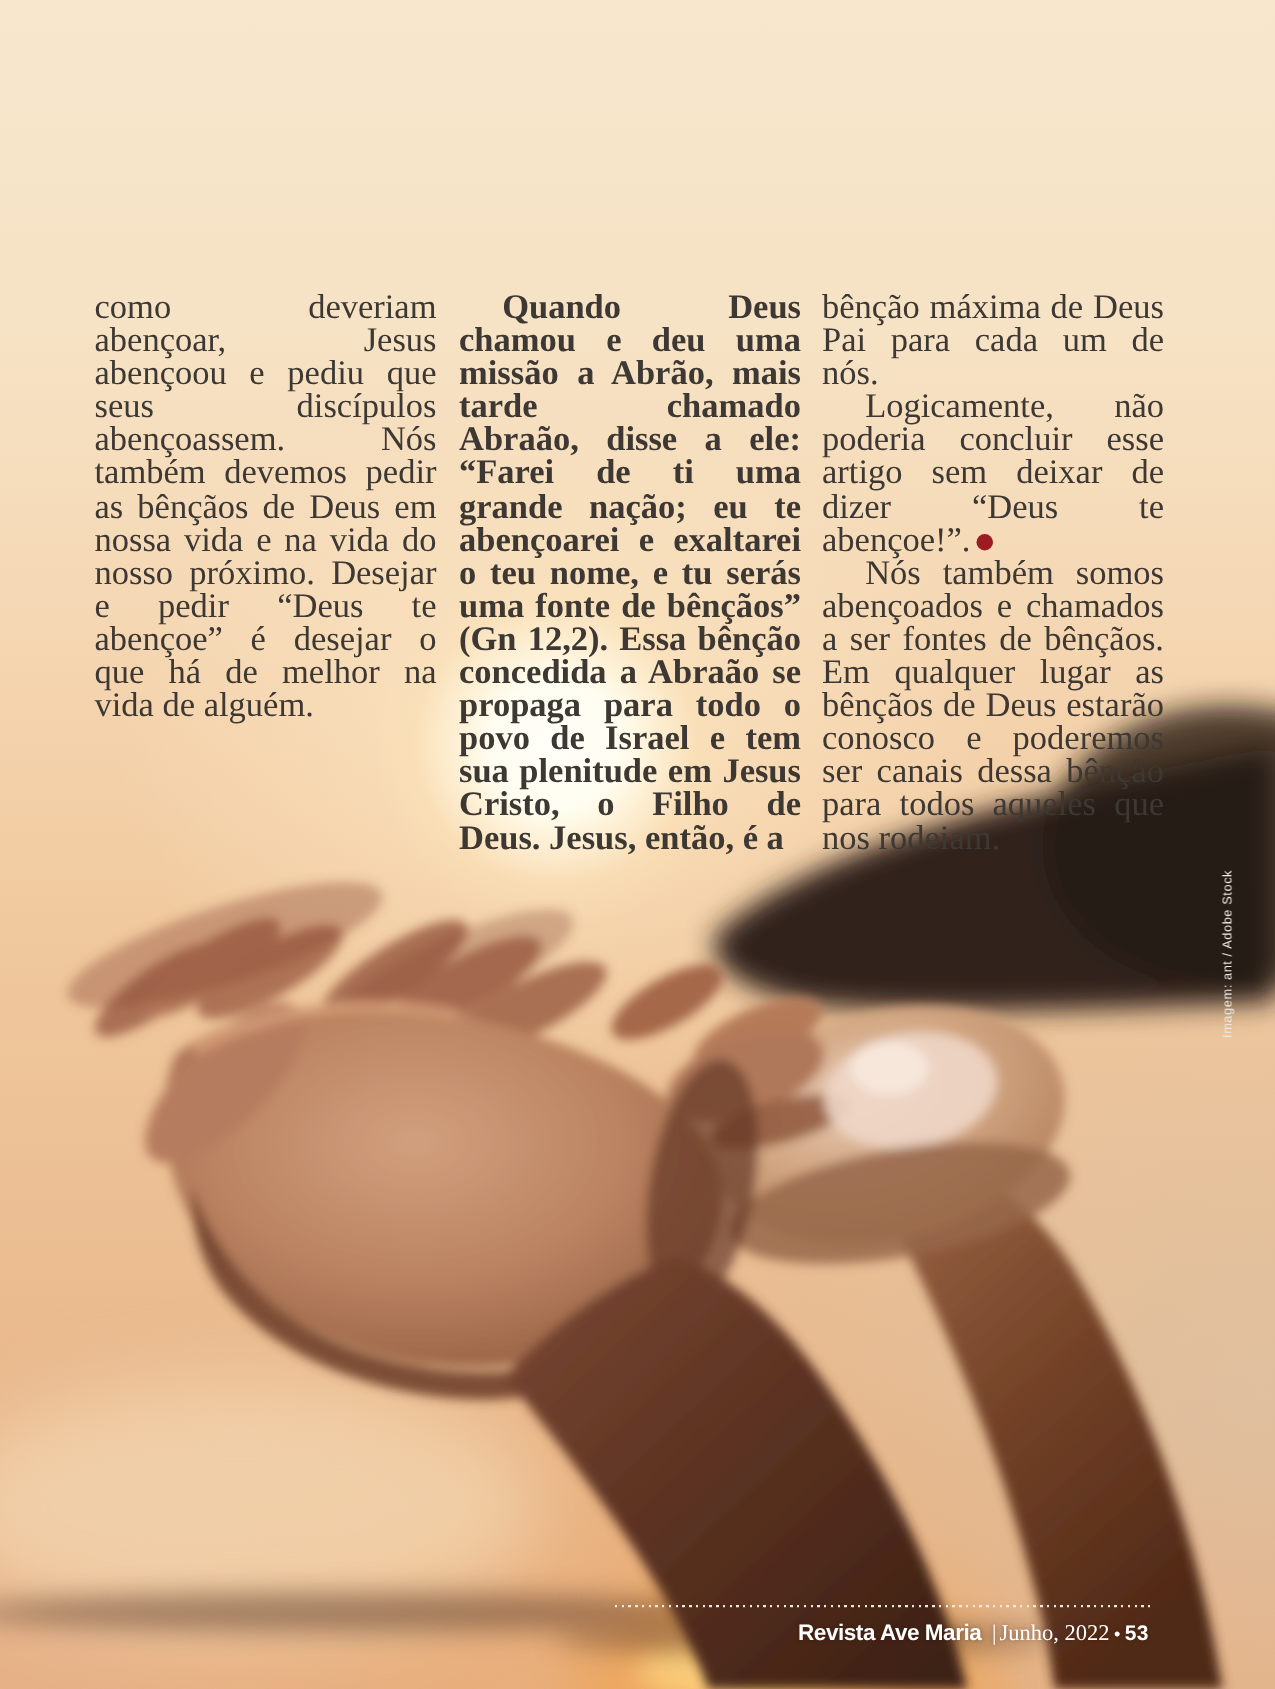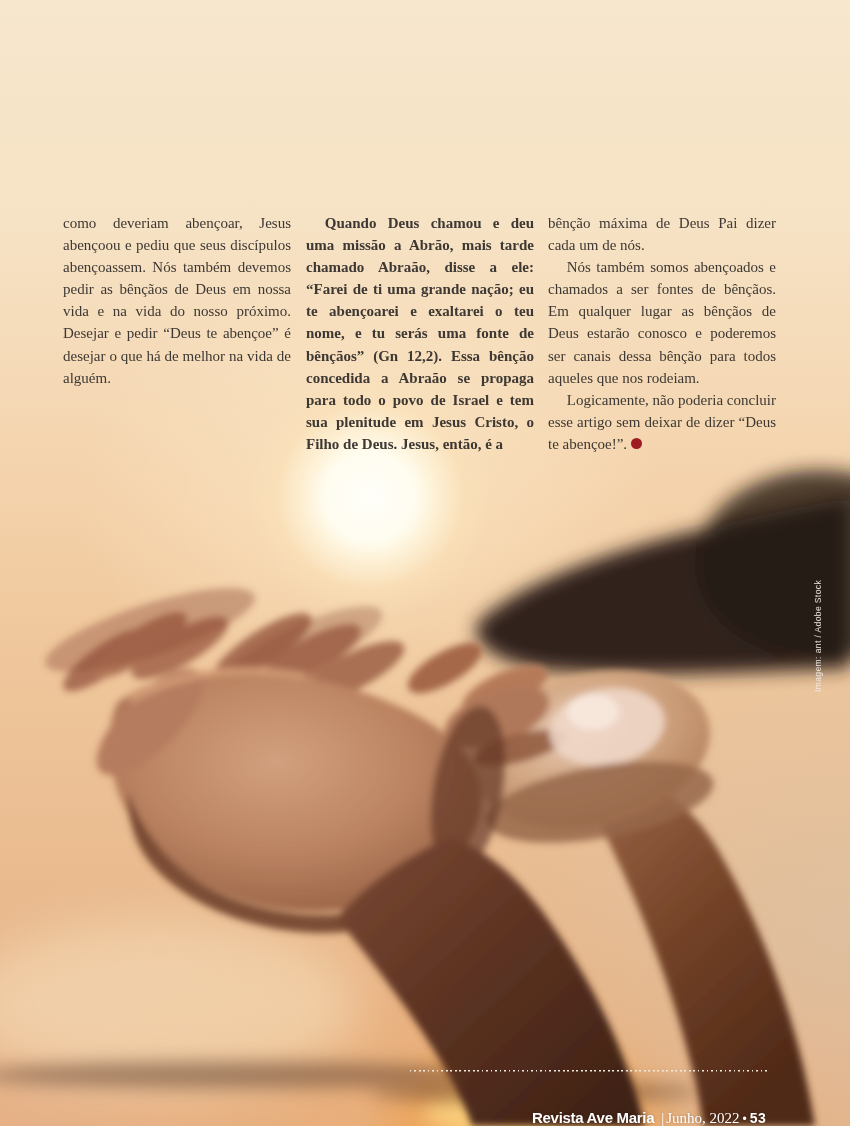--- a/index.html
+++ b/index.html
@@ -21,39 +21,39 @@
     background:rgba(96,64,46,.55);filter:blur(9px);}
   .water-dark2{position:absolute;left:370px;top:1082px;width:330px;height:20px;border-radius:50%;
     background:rgba(70,40,28,.45);filter:blur(9px);}
   .reflection{position:absolute;left:370px;top:1030px;width:310px;height:140px;
     background:radial-gradient(ellipse at 50% 85%, rgba(247,182,98,.95), rgba(240,160,70,.45) 55%, rgba(240,160,70,0) 78%);
     filter:blur(7px);}
   .reflection-core{position:absolute;left:425px;top:1088px;width:170px;height:48px;border-radius:50%;
     background:rgba(252,208,125,.9);filter:blur(9px);}
   .photo-svg{position:absolute;left:0;top:0;}
   
-  .col{position:absolute;top:212px;width:228px;text-align:justify;
-    font-size:15px;line-height:22.1px;color:#3d3833;letter-spacing:0;}
+  .col{position:absolute;top:194px;width:228px;text-align:justify;
+    font-size:23px;line-height:22.1px;color:#3d3833;letter-spacing:0;}
   .col p{margin:0;}
   .col p.indent{text-indent:1.25em;}
   .col-1{left:63px;}
   .col-2{left:306px;font-weight:bold;}
   .col-3{left:548px;}
   .end-dot{display:inline-block;width:11px;height:11px;border-radius:50%;
     background:#9e1b22;margin-left:4px;vertical-align:baseline;}
   
   .credit{position:absolute;left:813px;top:576px;height:116px;
     writing-mode:vertical-rl;transform:rotate(180deg);
     font-family:"Liberation Sans", sans-serif;font-size:8.5px;letter-spacing:.4px;
     color:#efe9e2;white-space:nowrap;}
   
   .footer-rule{position:absolute;left:410px;top:1070px;width:357px;height:2px;
     background-image:repeating-linear-gradient(90deg,#efe9df 0 1.5px,rgba(0,0,0,0) 1.5px 4.5px);
     background-size:100% 1.5px;background-repeat:no-repeat;}
-  .footer{position:absolute;top:1109px;right:84px;color:#ffffff;white-space:nowrap;
+  .footer{position:absolute;top:1080px;right:84px;color:#ffffff;white-space:nowrap;
     text-shadow:0 0 3px rgba(40,20,10,.35);font-size:15px;}
   .footer .brand{font-family:"Liberation Sans", sans-serif;font-weight:bold;letter-spacing:-.3px;}
   .footer .sep{font-family:"Liberation Serif", serif;font-weight:normal;margin:0 2px 0 7px;}
   .footer .issue{font-family:"Liberation Serif", serif;}
   .footer .bullet{font-family:"Liberation Sans", sans-serif;font-size:12px;margin:0 3px;}
   .footer .pagenum{font-family:"Liberation Sans", sans-serif;font-weight:bold;font-size:14px;letter-spacing:.3px;}
 </style>
 </head>
 <body>
 
@@ -142,23 +142,23 @@
     </g>
   </svg>
 
   <div class="col col-1">
     <p>como deveriam abençoar, Jesus abençoou e pediu que seus discípulos abençoassem. Nós também devemos pedir as bênçãos de Deus em nossa vida e na vida do nosso próximo. Desejar e pedir “Deus te abençoe” é desejar o que há de melhor na vida de alguém.</p>
   </div>
   <div class="col col-2">
     <p class="indent">Quando Deus chamou e deu uma missão a Abrão, mais tarde chamado Abraão, disse a ele: “Farei de ti uma grande nação; eu te abençoarei e exaltarei o teu nome, e tu serás uma fonte de bênçãos” (Gn 12,2). Essa bênção concedida a Abraão se propaga para todo o povo de Israel e tem sua plenitude em Jesus Cristo, o Filho de Deus. Jesus, então, é a</p>
   </div>
   <div class="col col-3">
-    <p>bênção máxima de Deus Pai dizer cada um de nós.</p>
+    <p>bênção máxima de Deus Pai para cada um de nós.</p>
+    <p class="indent"><span>Logicamente, não poderia concluir esse artigo sem deixar de dizer “Deus te abençoe!”.</span><span class="end-dot"></span></p>
     <p class="indent">Nós também somos abençoados e chamados a ser fontes de bênçãos. Em qualquer lugar as bênçãos de Deus estarão conosco e poderemos ser canais dessa bênção para todos aqueles que nos rodeiam.</p>
-    <p class="indent"><span>Logicamente, não poderia concluir esse artigo sem deixar de dizer “Deus te abençoe!”.</span><span class="end-dot"></span></p>
   </div>
 
   <div class="credit">Imagem: ant / Adobe Stock</div>
 
   <div class="footer-rule"></div>
   <div class="footer">
     <span class="brand">Revista Ave Maria</span><span class="sep">|</span><span class="issue">Junho, 2022</span><span class="bullet">•</span><span class="pagenum">53</span>
   </div>
 
 </div>

